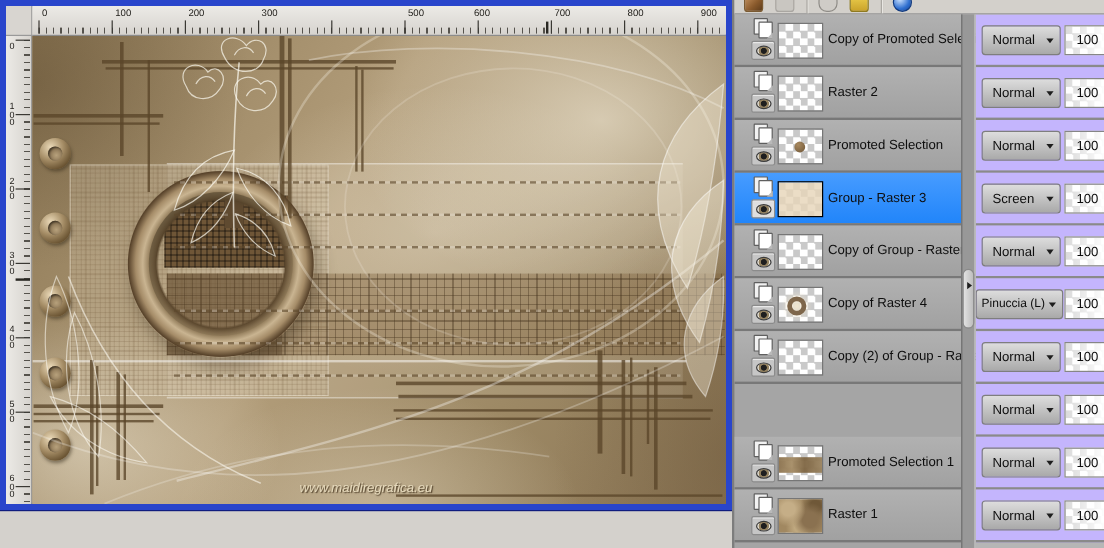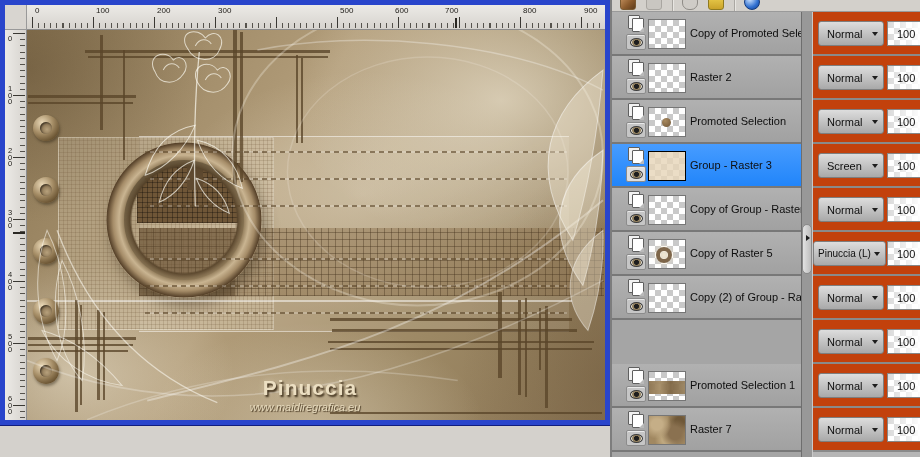--- a/index.html
+++ b/index.html
@@ -95,21 +95,21 @@
   .ti-sphere { border-radius:50%;
     background:radial-gradient(circle at 35% 30%, #cfe4ff, #2f6fd0 60%, #16408f); border:1px solid #123a7e; }
   #rows { position:absolute; left:0; top:12px; right:0; bottom:0; overflow:hidden; }
   #rows::after { content:""; position:absolute; left:201px; right:0; top:0; bottom:0;
     background:#b6b6b6; z-index:0; }
   .lrow { position:relative; width:308px; height:44px; z-index:1; }
   .zone-name { position:absolute; left:0; top:0; width:189px; height:44px;
     background:linear-gradient(#b1b1b1,#a1a1a1); border-bottom:2px solid #787878; }
   .sel .zone-name { background:linear-gradient(#479cff,#2185fa); }
   .zone-blend { position:absolute; left:201px; top:0; width:107px; height:44px;
-    background:#c2410c; border-bottom:2px solid #8a8a8a;padding-left:28px; }
+    background:#c4b5fd; border-bottom:2px solid #8a8a8a;padding-left:28px; }
   .pagewrap { position:absolute; left:16px; top:3px; width:18px; height:18px; }
   .page-back { position:absolute; left:0; top:0; width:12px; height:14px;
     background:#f2f2f2; border:1px solid #5f5f5f; border-radius:1px; }
   .page-front { position:absolute; left:4px; top:3px; width:12px; height:14px;
     background:#ffffff; border:1px solid #5f5f5f; border-radius:1px; }
   .page-front::after { content:""; position:absolute; right:-1px; bottom:-1px;
     border-style:solid; border-width:0 0 5px 5px; border-color:transparent transparent #b9b9b9 transparent; }
   .eyebox { position:absolute; left:14px; top:22px; width:20px; height:16px;
     background:#c6c6c6; border:1px solid #8b8b8b; border-radius:2px;
     box-shadow:inset 0 1px 0 #e9e9e9; display:flex; align-items:center; justify-content:center; }
@@ -174,21 +174,21 @@
       <div class="hr-label" style="left: 130px;">200</div>
       <div class="hr-major" style="left: 188px;"></div>
       <div class="hr-label" style="left: 191px;">300</div>
       <div class="hr-major" style="left: 249px;"></div>
       <div class="hr-label" style="left: 241px; margin-top: 44px;">400</div>
       <div class="hr-major" style="left: 310px;"></div>
       <div class="hr-label" style="left: 313px;">500</div>
       <div class="hr-major" style="left: 371px;"></div>
       <div class="hr-label" style="left: 368px;">600</div>
       <div class="hr-major" style="left: 432px;"></div>
-      <div class="hr-label" style="left: 418px;">700</div>
+      <div class="hr-label" style="left: 435px;">700</div>
       <div class="hr-major" style="left: 493px;"></div>
       <div class="hr-label" style="left: 496px;">800</div>
       <div class="hr-major" style="left: 554px;"></div>
       <div class="hr-label" style="left: 557px;">900</div>
     </div>
 
   <div id="v-ruler">
     <div class="minor"></div>
     <div class="ruler-marker-v" style="top:202px"></div>
   <div class="vr-major" style="top: 3px;"></div>
@@ -298,21 +298,20 @@
         <path d="M 169 148 C 188 154 198 168 202 183 C 185 176 174 162 169 148 Z"></path>
       </g>
       <g fill="none" stroke="rgba(255,253,245,.55)" stroke-width="1">
         <path d="M 20 200 C 5 240 8 290 30 330 C 45 295 40 240 20 200 Z"></path>
         <path d="M 35 230 C 22 270 28 320 55 350 C 62 310 52 262 35 230 Z"></path>
         <path d="M 15 300 C 30 330 60 350 95 355 C 70 325 45 308 15 300 Z"></path>
         <path d="M 30 200 C 60 280 110 340 190 372" stroke-width="1.3"></path>
       </g>
     </svg>
 
-    <div class="art-title">Pinuccia</div>
     <div class="art-url">www.maidiregrafica.eu</div>
   </div>
 </div>
 
 <div id="layers-panel">
   <div id="panel-toolbar">
       <span class="ticon ti-img" style="left: 8px;"></span>
       <span class="ticon ti-dis" style="left: 34px;"></span>
       <span class="ticon ti-sep" style="left: 60px; top: -2px;"></span>
       <span class="ticon ti-clip" style="left: 70px;"></span>
@@ -451,21 +450,21 @@
       <div class="pagewrap">
         <div class="page-back"></div>
         <div class="page-front"></div>
       </div>
       <div class="eyebox">
         <span class="eye"></span>
       </div>
       <div class="thumb">
         <div class="thumb-art t-checker-ring"></div>
       </div>
-      <div class="lname">Copy of Raster 5</div>
+      <div class="lname">Copy of Raster 4</div>
     </div>
     <div class="zone-blend">
       <div class="blendbtn wide">
         <span class="blabel">Pinuccia (L)</span>
         <span class="dd-arrow"></span>
       </div>
       <div class="opacity">
         <span class="opval">100</span>
       </div>
     </div>
@@ -538,21 +537,21 @@
       <div class="pagewrap">
         <div class="page-back"></div>
         <div class="page-front"></div>
       </div>
       <div class="eyebox">
         <span class="eye"></span>
       </div>
       <div class="thumb">
         <div class="thumb-art t-texture"></div>
       </div>
-      <div class="lname">Raster 7</div>
+      <div class="lname">Raster 1</div>
     </div>
     <div class="zone-blend">
       <div class="blendbtn">
         <span class="blabel">Normal</span>
         <span class="dd-arrow"></span>
       </div>
       <div class="opacity">
         <span class="opval">100</span>
       </div>
     </div>

